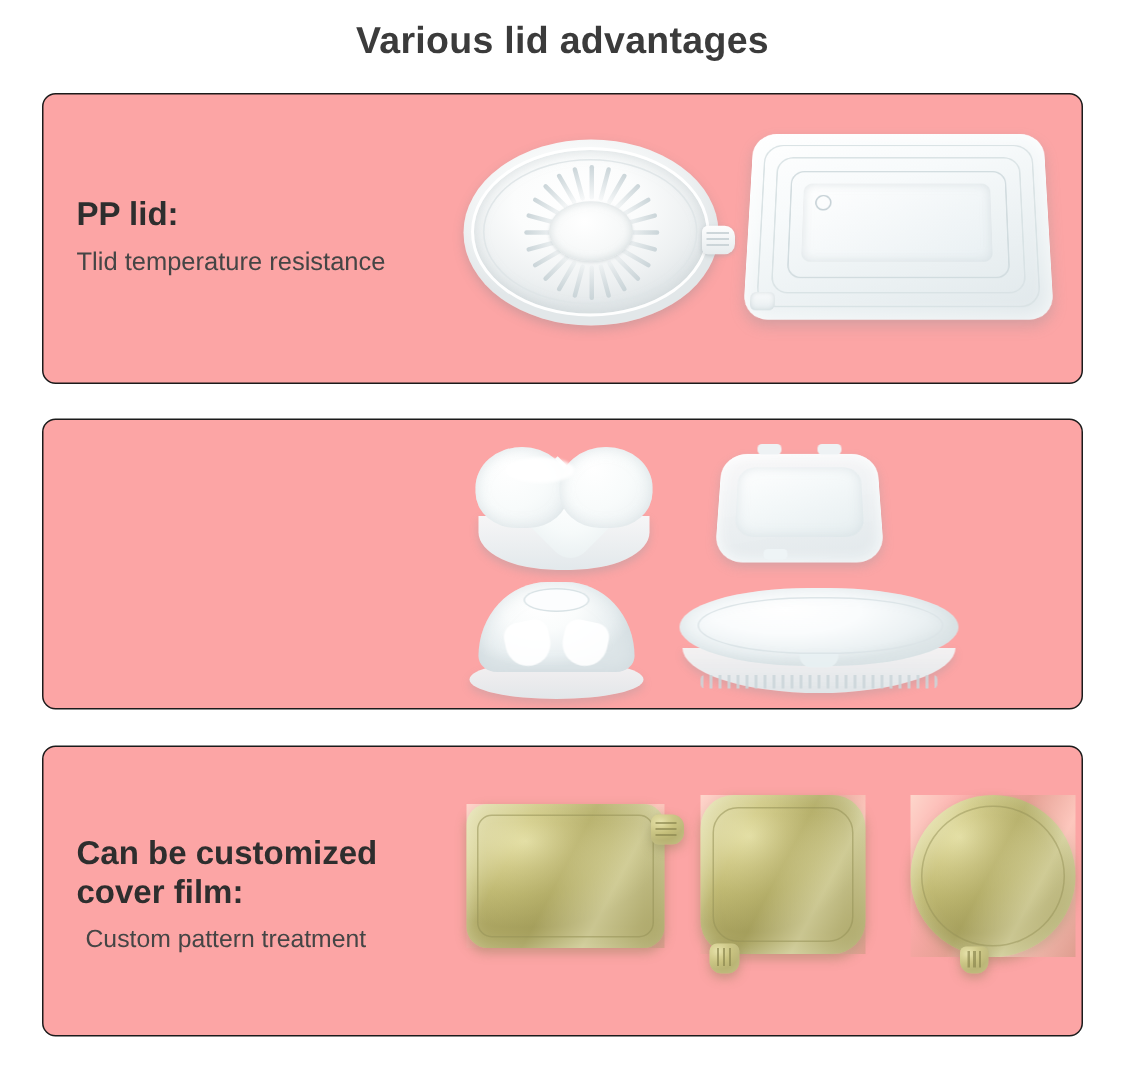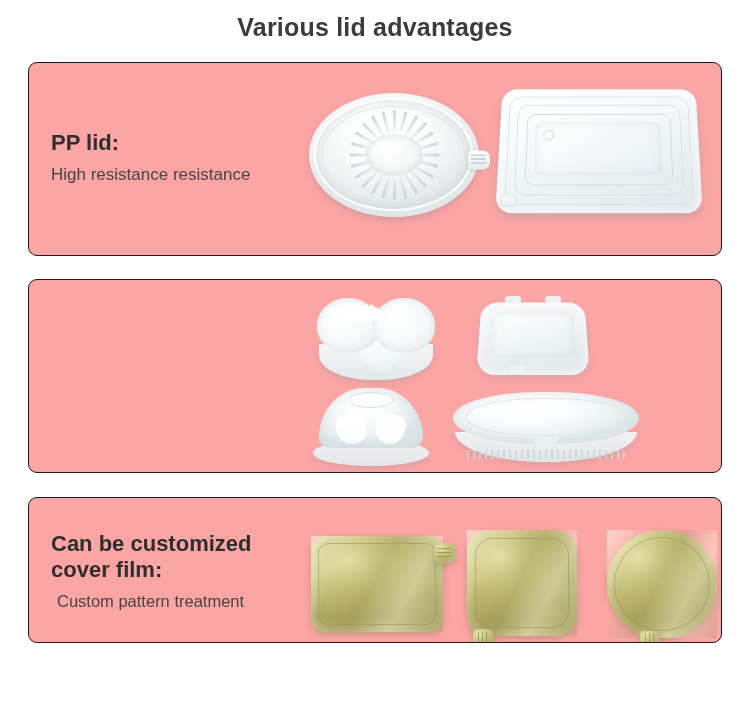--- a/index.html
+++ b/index.html
@@ -33,21 +33,21 @@
     left: 28px;
     width: 694px;
     border: 1.3px solid #1b1b1b;
     border-radius: 9px;
     box-sizing: border-box;
     background: #fca5a5;
     overflow: hidden;
   }
   #panel-1 { top: 62px;  height: 194px; }
   #panel-2 { top: 279px; height: 194px; }
-  #panel-3 { top: 497px; height: 146px; }
+  #panel-3 { top: 497px; height: 194px; }
 
   .panel-text {
     position: absolute;
     left: 22px;
     top: 50%;
     transform: translateY(-50%);
     width: 290px;
   }
   .panel-heading {
     font-size: 22px;
@@ -384,21 +384,21 @@
   }
 </style>
 </head>
 <body>
 
 <div class="page-title">Various lid advantages</div>
 
 <div class="panel" id="panel-1">
   <div class="panel-text">
     <p class="panel-heading">PP lid:</p>
-    <p class="panel-desc">High resistance resistance</p>
+    <p class="panel-desc">Tlid temperature resistance</p>
   </div>
 
   <div class="art">
 
     <div class="lid pp-round">
       <div class="disc"></div>
       <div class="rim"></div>
       <div class="inner-ring"></div>
       <div class="ribs">
         <i style="transform:rotate(0deg)   translateY(22px)"></i>

